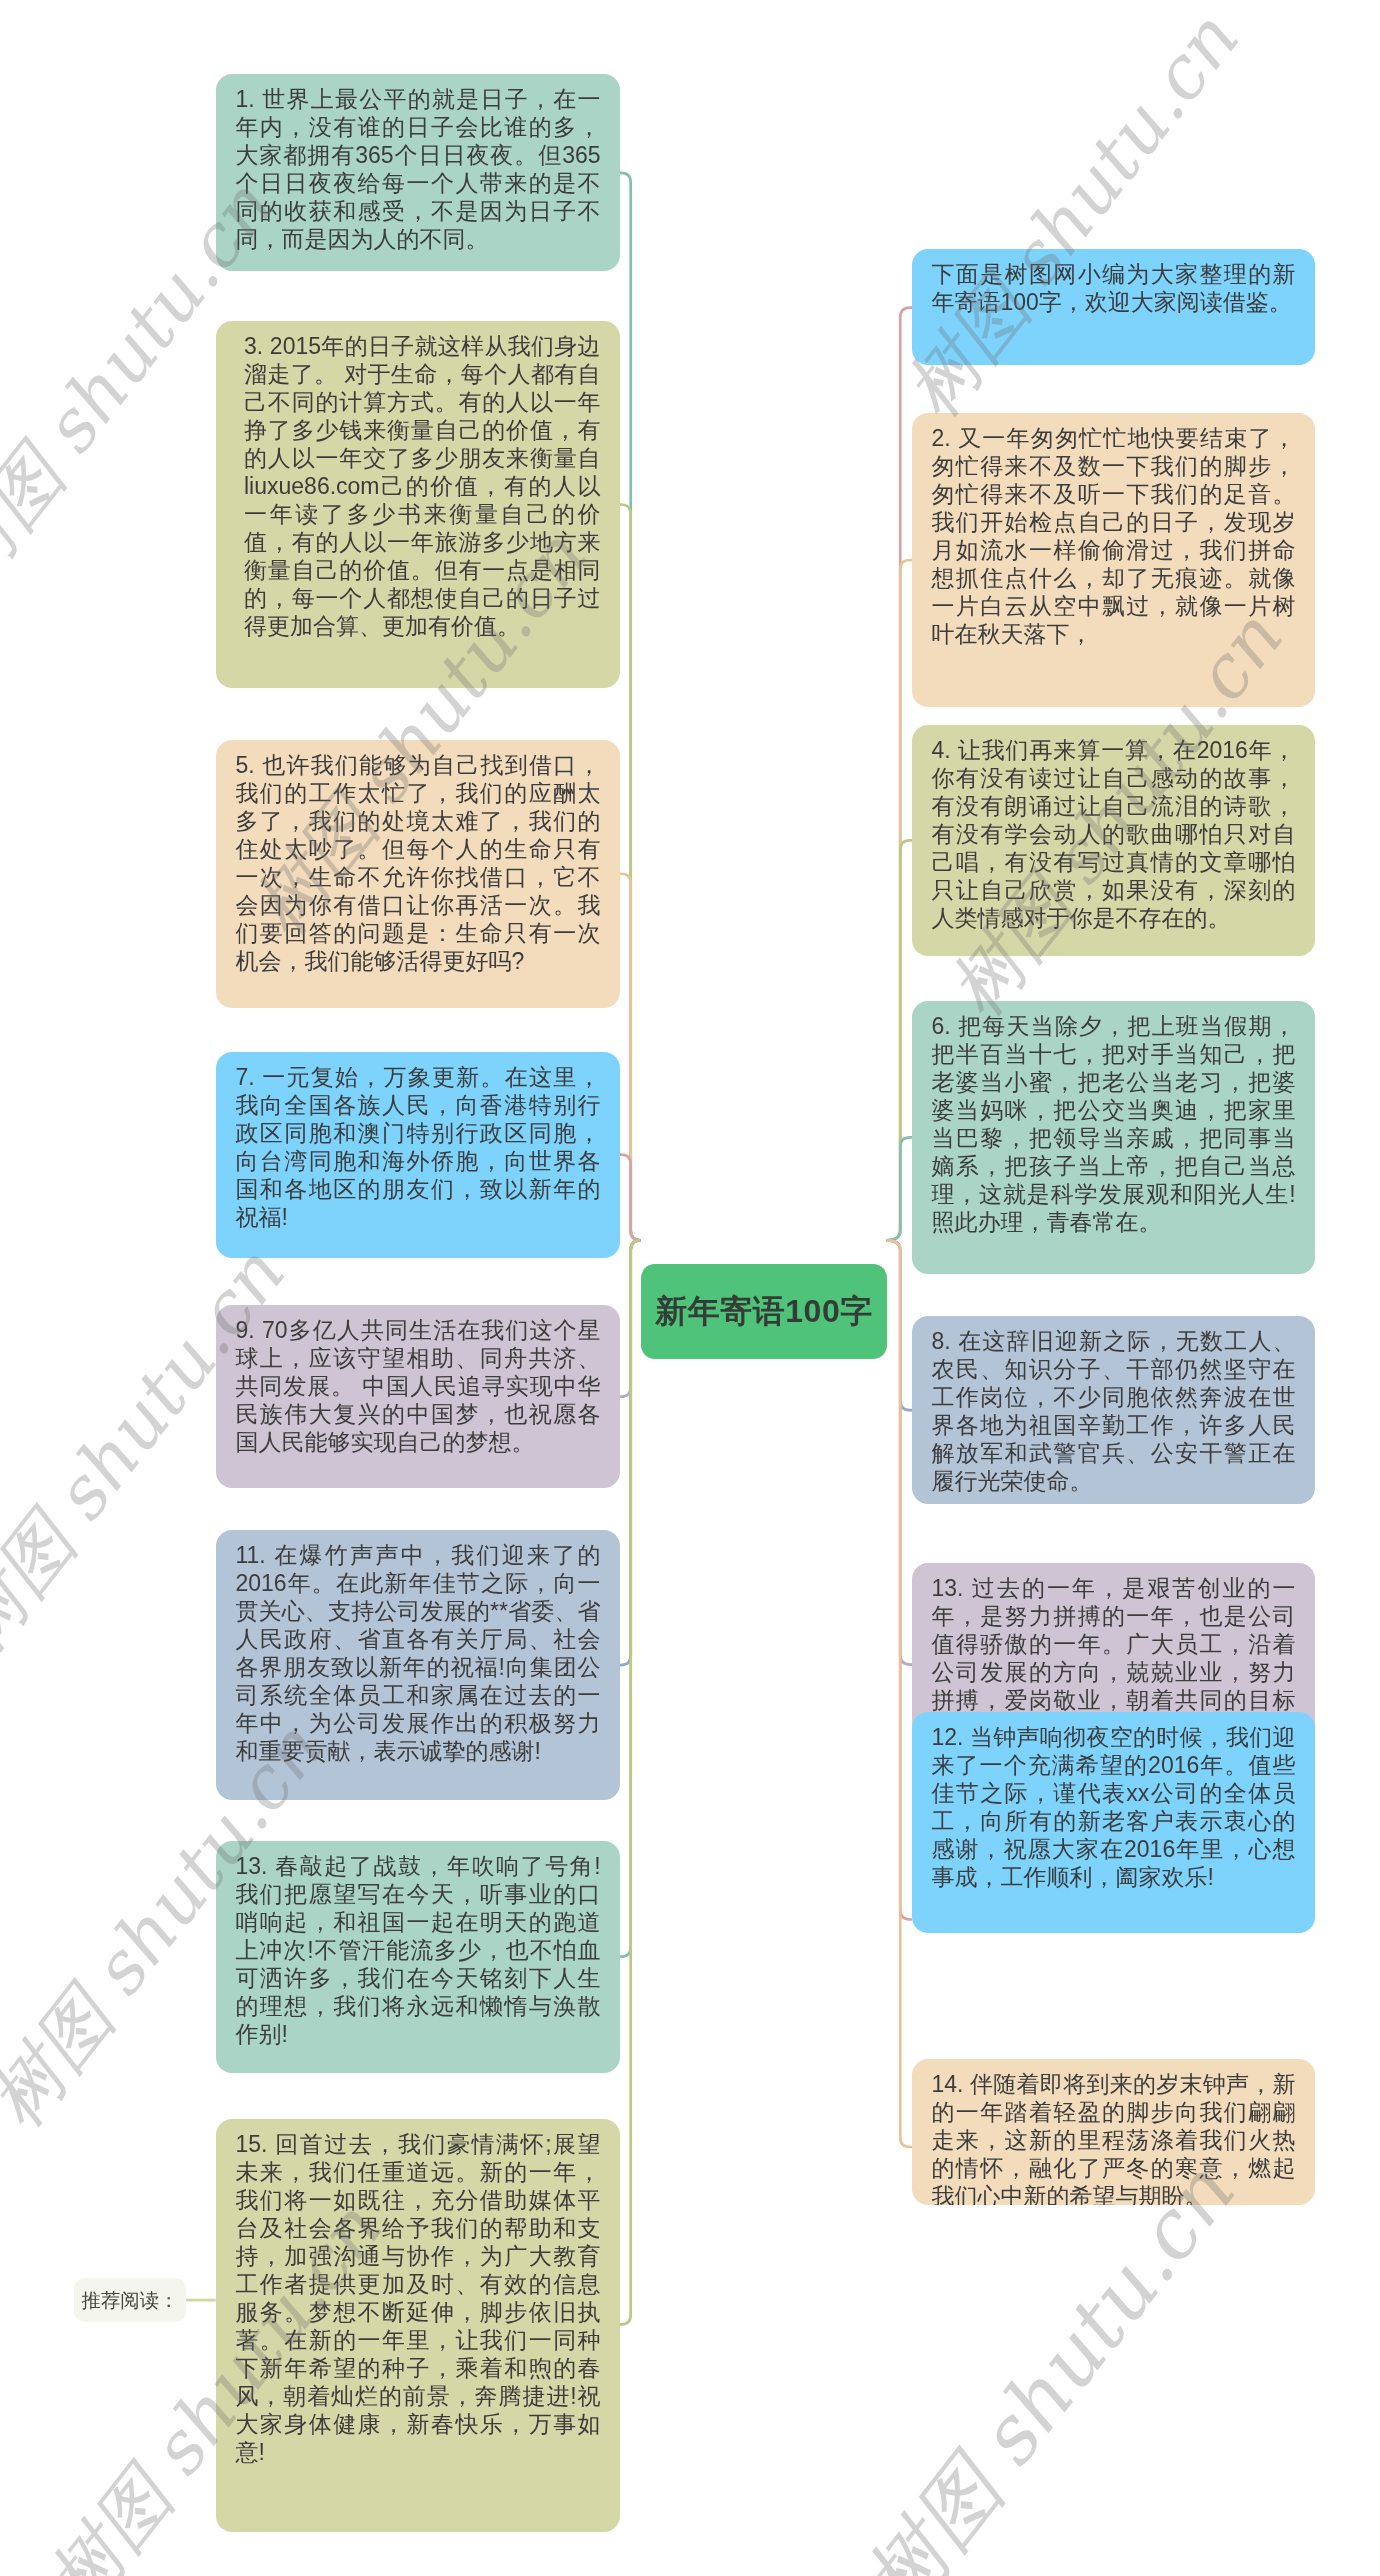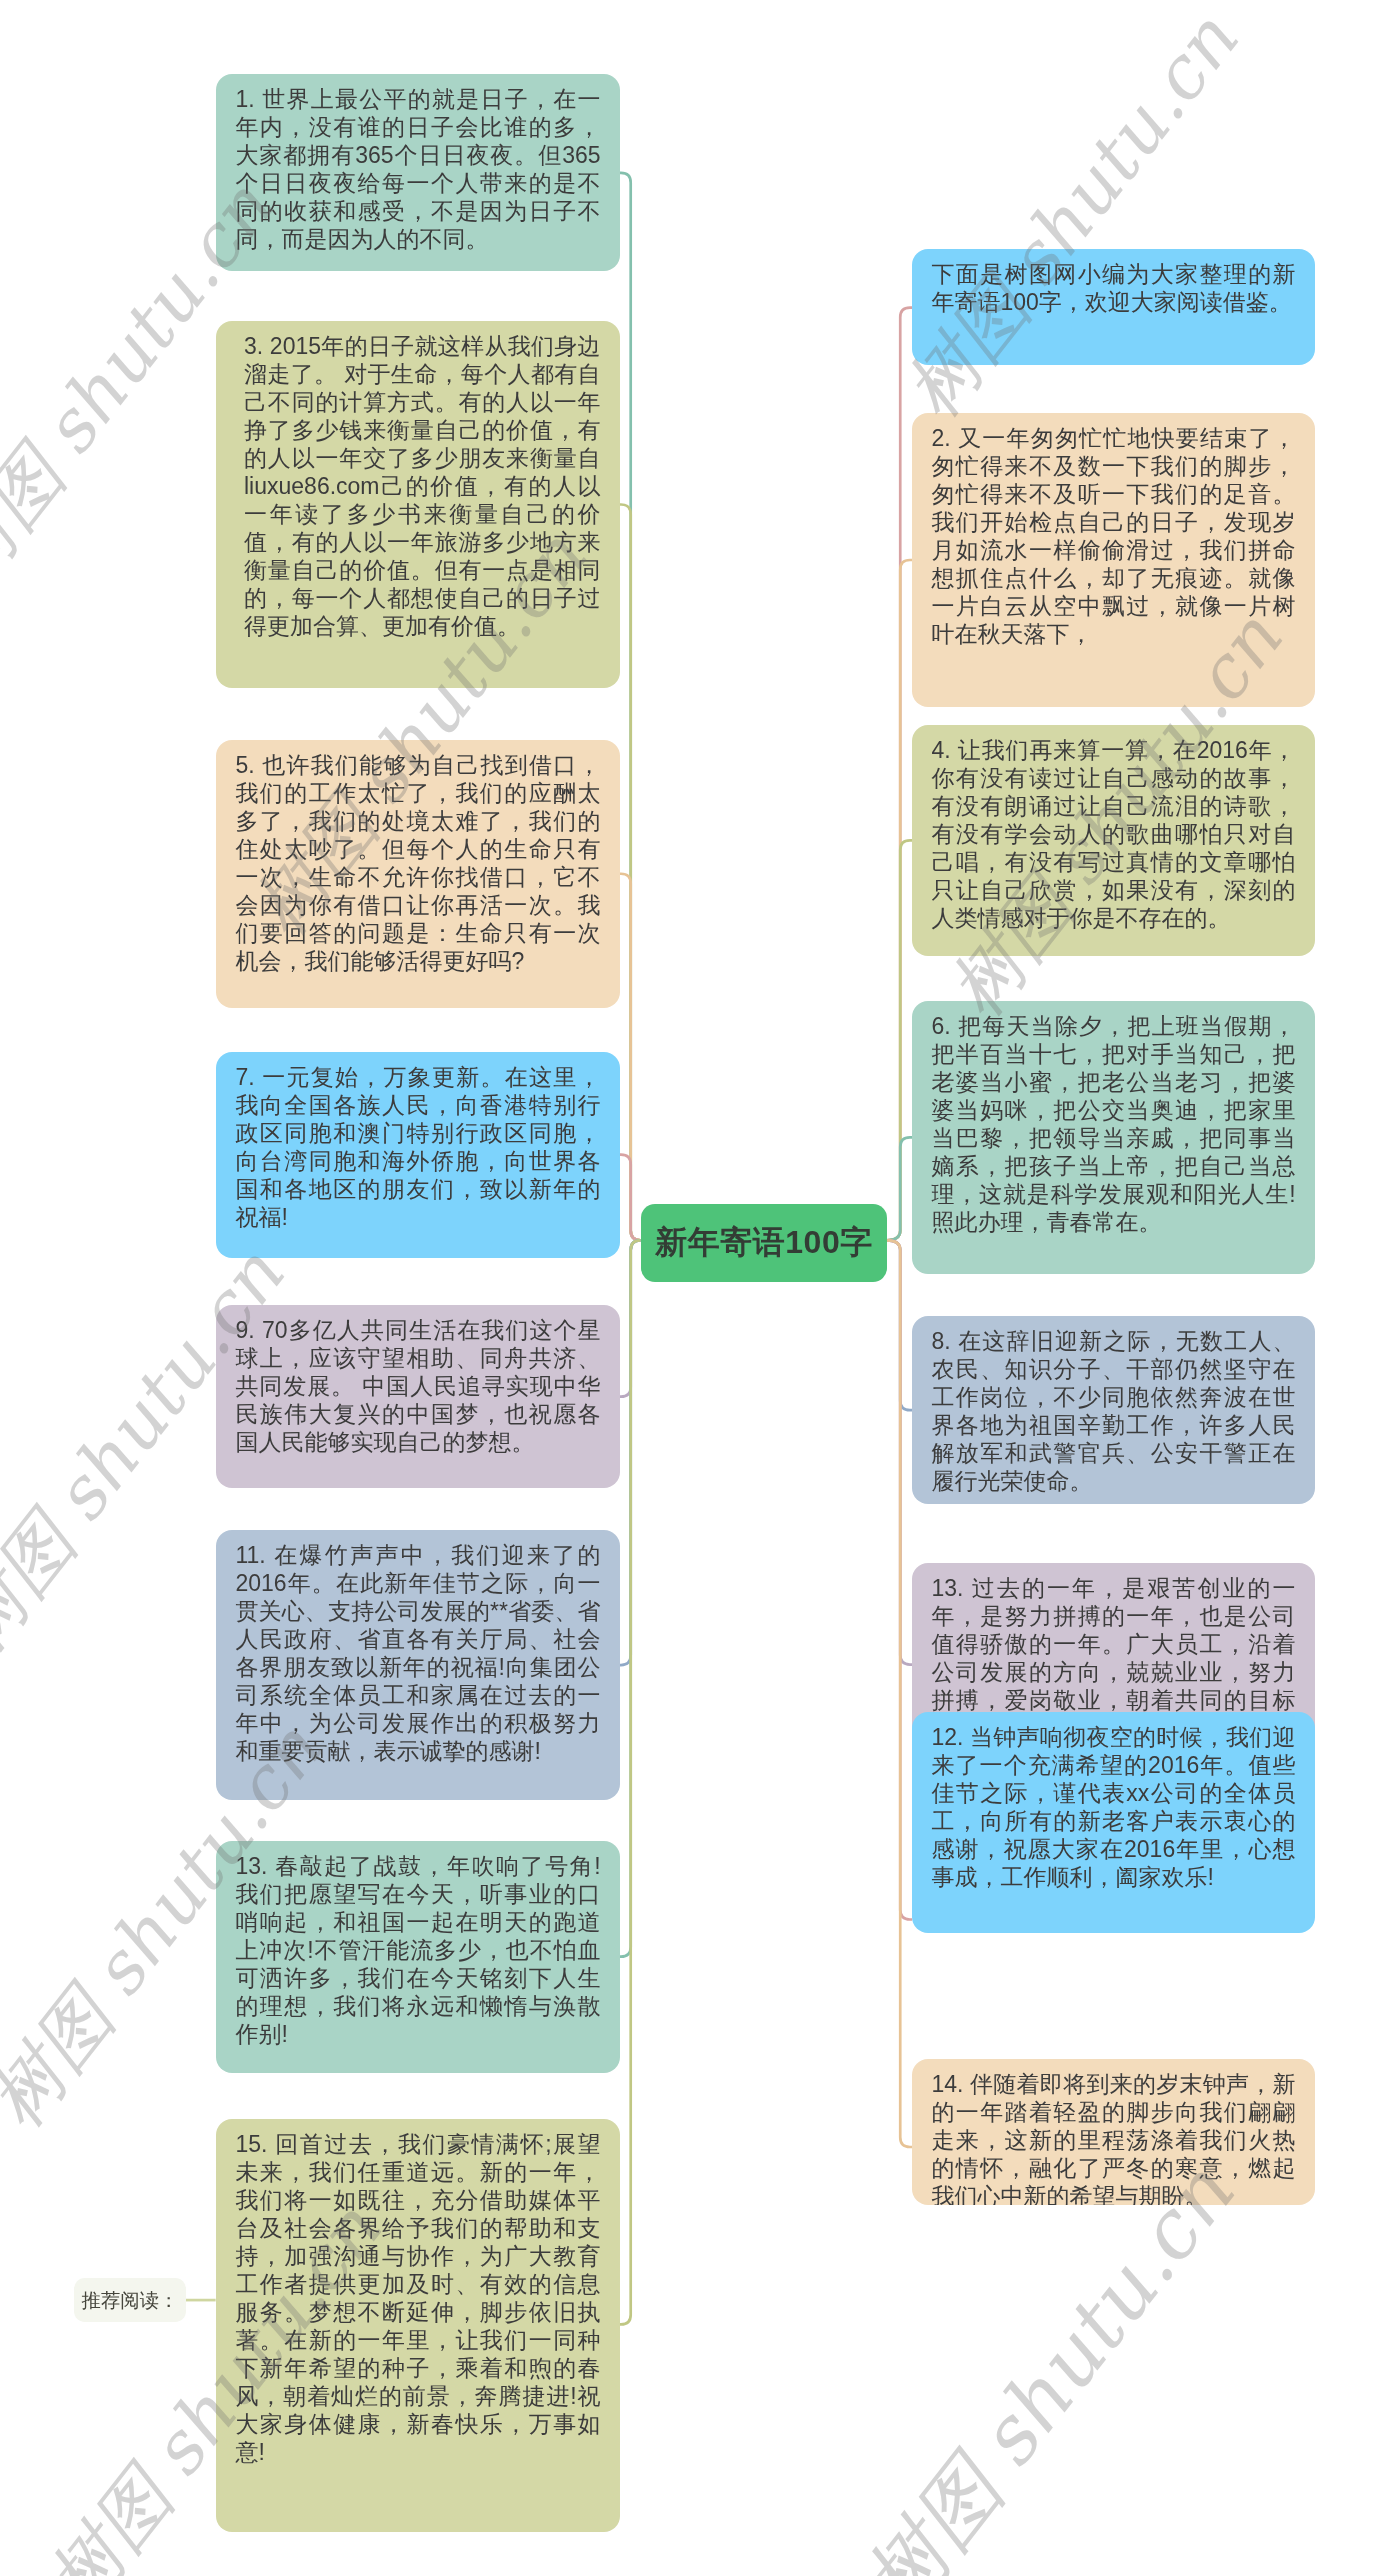--- a/index.html
+++ b/index.html
@@ -39,21 +39,21 @@
   .br0 {top:249px;height:116px;}
   .br2 {top:413px;height:294px;}
   .br4 {top:725px;height:231px;}
   .br6 {top:1001px;height:273px;}
   .br8 {top:1316px;height:188px;}
   .br10{top:1563px;height:204px;}
   .br12{top:1712px;height:221px;}
   .br14{top:2059px;height:146px;}
 
   
-  .root-node{position:absolute;z-index:2;left:641px;top:1204px;width:246px;height:78px;
+  .root-node{position:absolute;z-index:2;left:641px;top:1264px;width:246px;height:95px;
              background:#4ec379;border-radius:14px;display:flex;align-items:center;justify-content:center;
              font-size:32px;font-weight:600;color:#333d35;letter-spacing:0.5px;}
 
   
   .recommend{position:absolute;z-index:1;left:74px;top:2278px;width:112px;height:44px;
              background:#f4f6ee;border-radius:10.8px;display:flex;align-items:center;justify-content:center;
              font-size:19.4px;color:#45453c;font-weight:500;}
 
   
   .ck-teal{stroke:#84c0ad;} .ck-olive{stroke:#c0c784;} .ck-peach{stroke:#e7c395;}

